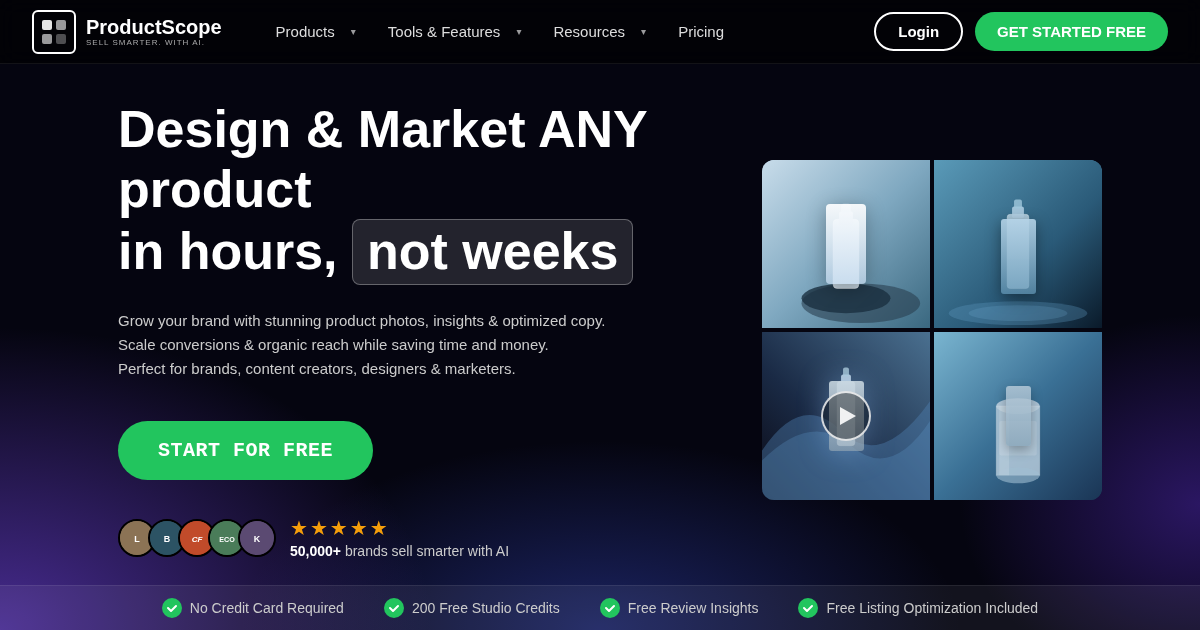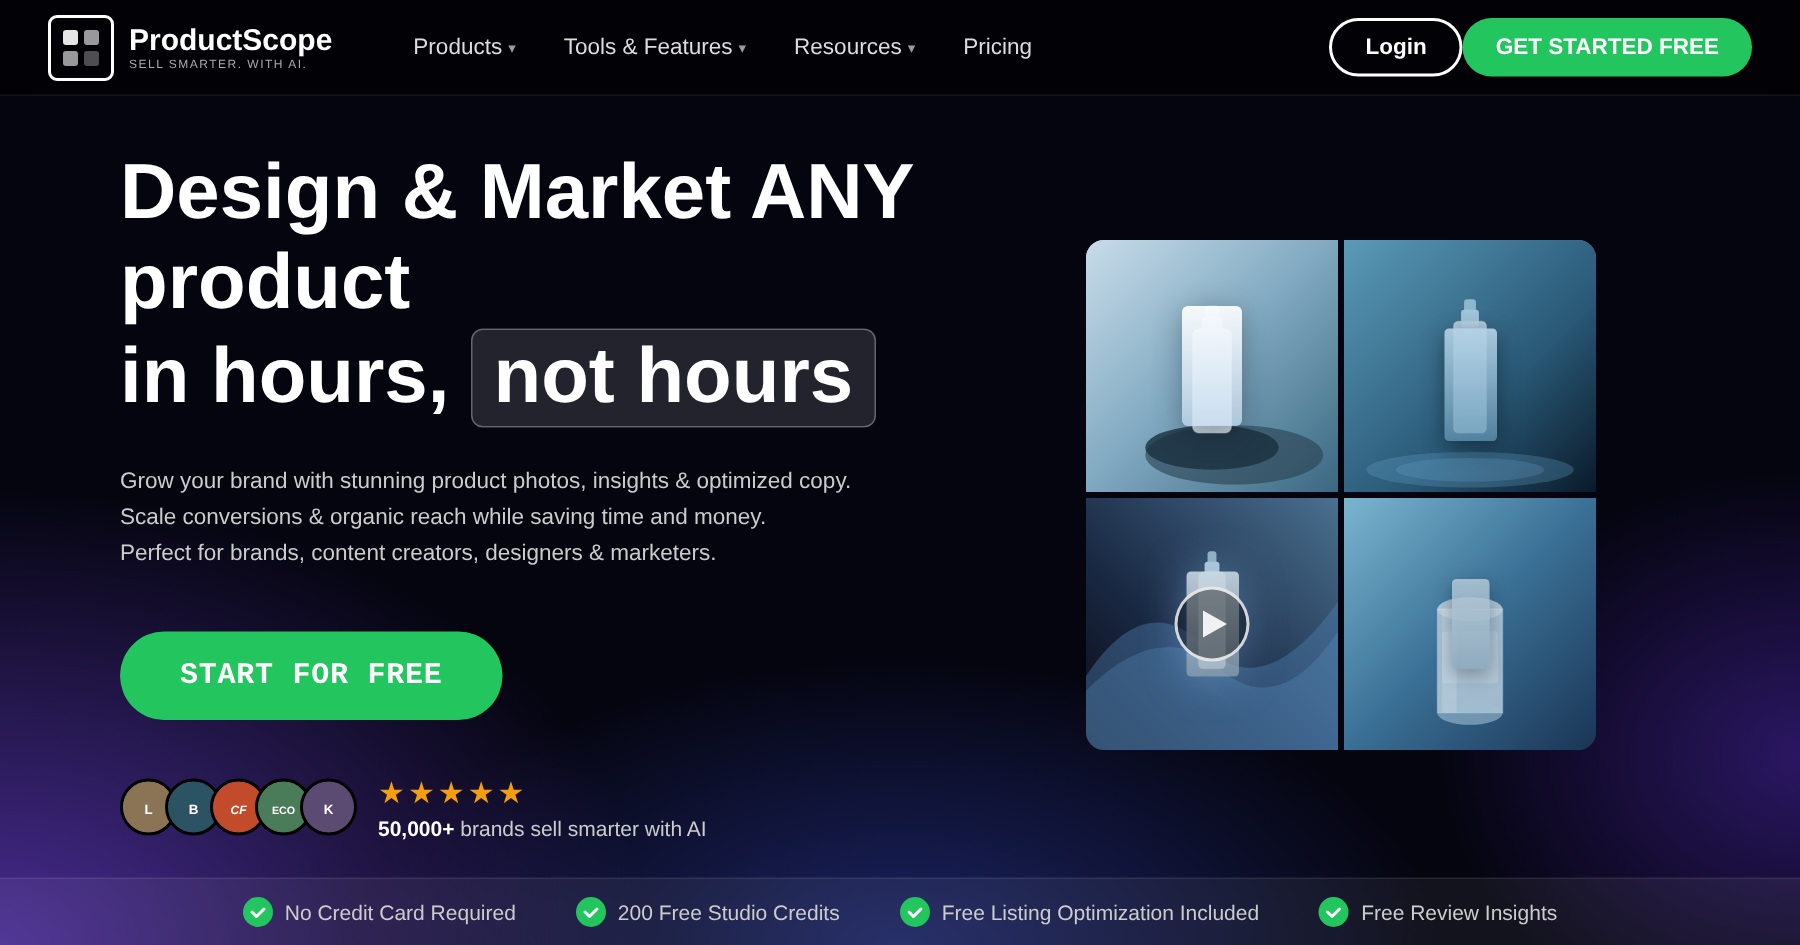--- a/index.html
+++ b/index.html
@@ -91,40 +91,41 @@
     .nav-links {
       display: flex;
       align-items: center;
       gap: 4px;
       flex: 1;
     }
 
     .nav-item {
       display: flex;
       align-items: center;
-      gap: 4px;
+      gap: 16px;
       padding: 8px 14px;
       color: #ddd;
       font-size: 15px;
       font-weight: 500;
       cursor: pointer;
       border-radius: 6px;
       transition: background 0.2s;
       white-space: nowrap;
       justify-content: center;
     }
 
     .nav-chevron {
       font-size: 10px;
       opacity: 0.7;
     }
 
     .nav-actions {
       display: flex;
       align-items: center;
+      gap: 12px;
     }
 
     .btn-login {
       padding: 9px 22px;
       border: 2px solid #fff;
       border-radius: 25px;
       background: transparent;
       color: #fff;
       font-size: 15px;
       font-weight: 600;
@@ -143,20 +144,21 @@
       white-space: nowrap;
     }
 
     
     .main-content {
       display: flex;
       align-items: center;
       flex: 1;
       padding: 20px 60px 10px 80px;
       gap: 64px;
+      justify-content: center;
     }
 
     .hero-left {
       flex: 1;
       max-width: 580px;
     }
 
     .hero-title {
       font-size: 52px;
       font-weight: 800;
@@ -436,21 +438,21 @@
     </div>
   </nav>
 
   <div class="main-content">
 
     <div class="hero-left">
       <h1 class="hero-title">
         <span>Design &amp; Market ANY product</span>
         <br>
         <span>in hours,</span>
-        <span class="highlight">not hours</span>
+        <span class="highlight">not weeks</span>
       </h1>
 
       <p class="hero-description">
         Grow your brand with stunning product photos, insights &amp; optimized copy.<br>
         Scale conversions &amp; organic reach while saving time and money.<br>
         Perfect for brands, content creators, designers &amp; marketers.
       </p>
 
       <button class="btn-start-free">START FOR FREE</button>
 
@@ -603,25 +605,25 @@
         </svg>
       </div>
       <span>200 Free Studio Credits</span>
     </div>
     <div class="bottom-item">
       <div class="check-icon">
         <svg viewBox="0 0 12 12" fill="none">
           <path d="M2 6l3 3 5-5" stroke="white" stroke-width="2" stroke-linecap="round" stroke-linejoin="round"></path>
         </svg>
       </div>
-      <span>Free Listing Optimization Included</span>
+      <span>Free Review Insights</span>
     </div>
     <div class="bottom-item">
       <div class="check-icon">
         <svg viewBox="0 0 12 12" fill="none">
           <path d="M2 6l3 3 5-5" stroke="white" stroke-width="2" stroke-linecap="round" stroke-linejoin="round"></path>
         </svg>
       </div>
-      <span>Free Review Insights</span>
+      <span>Free Listing Optimization Included</span>
     </div>
   </div>
 
 </div>
 
 </body></html>

